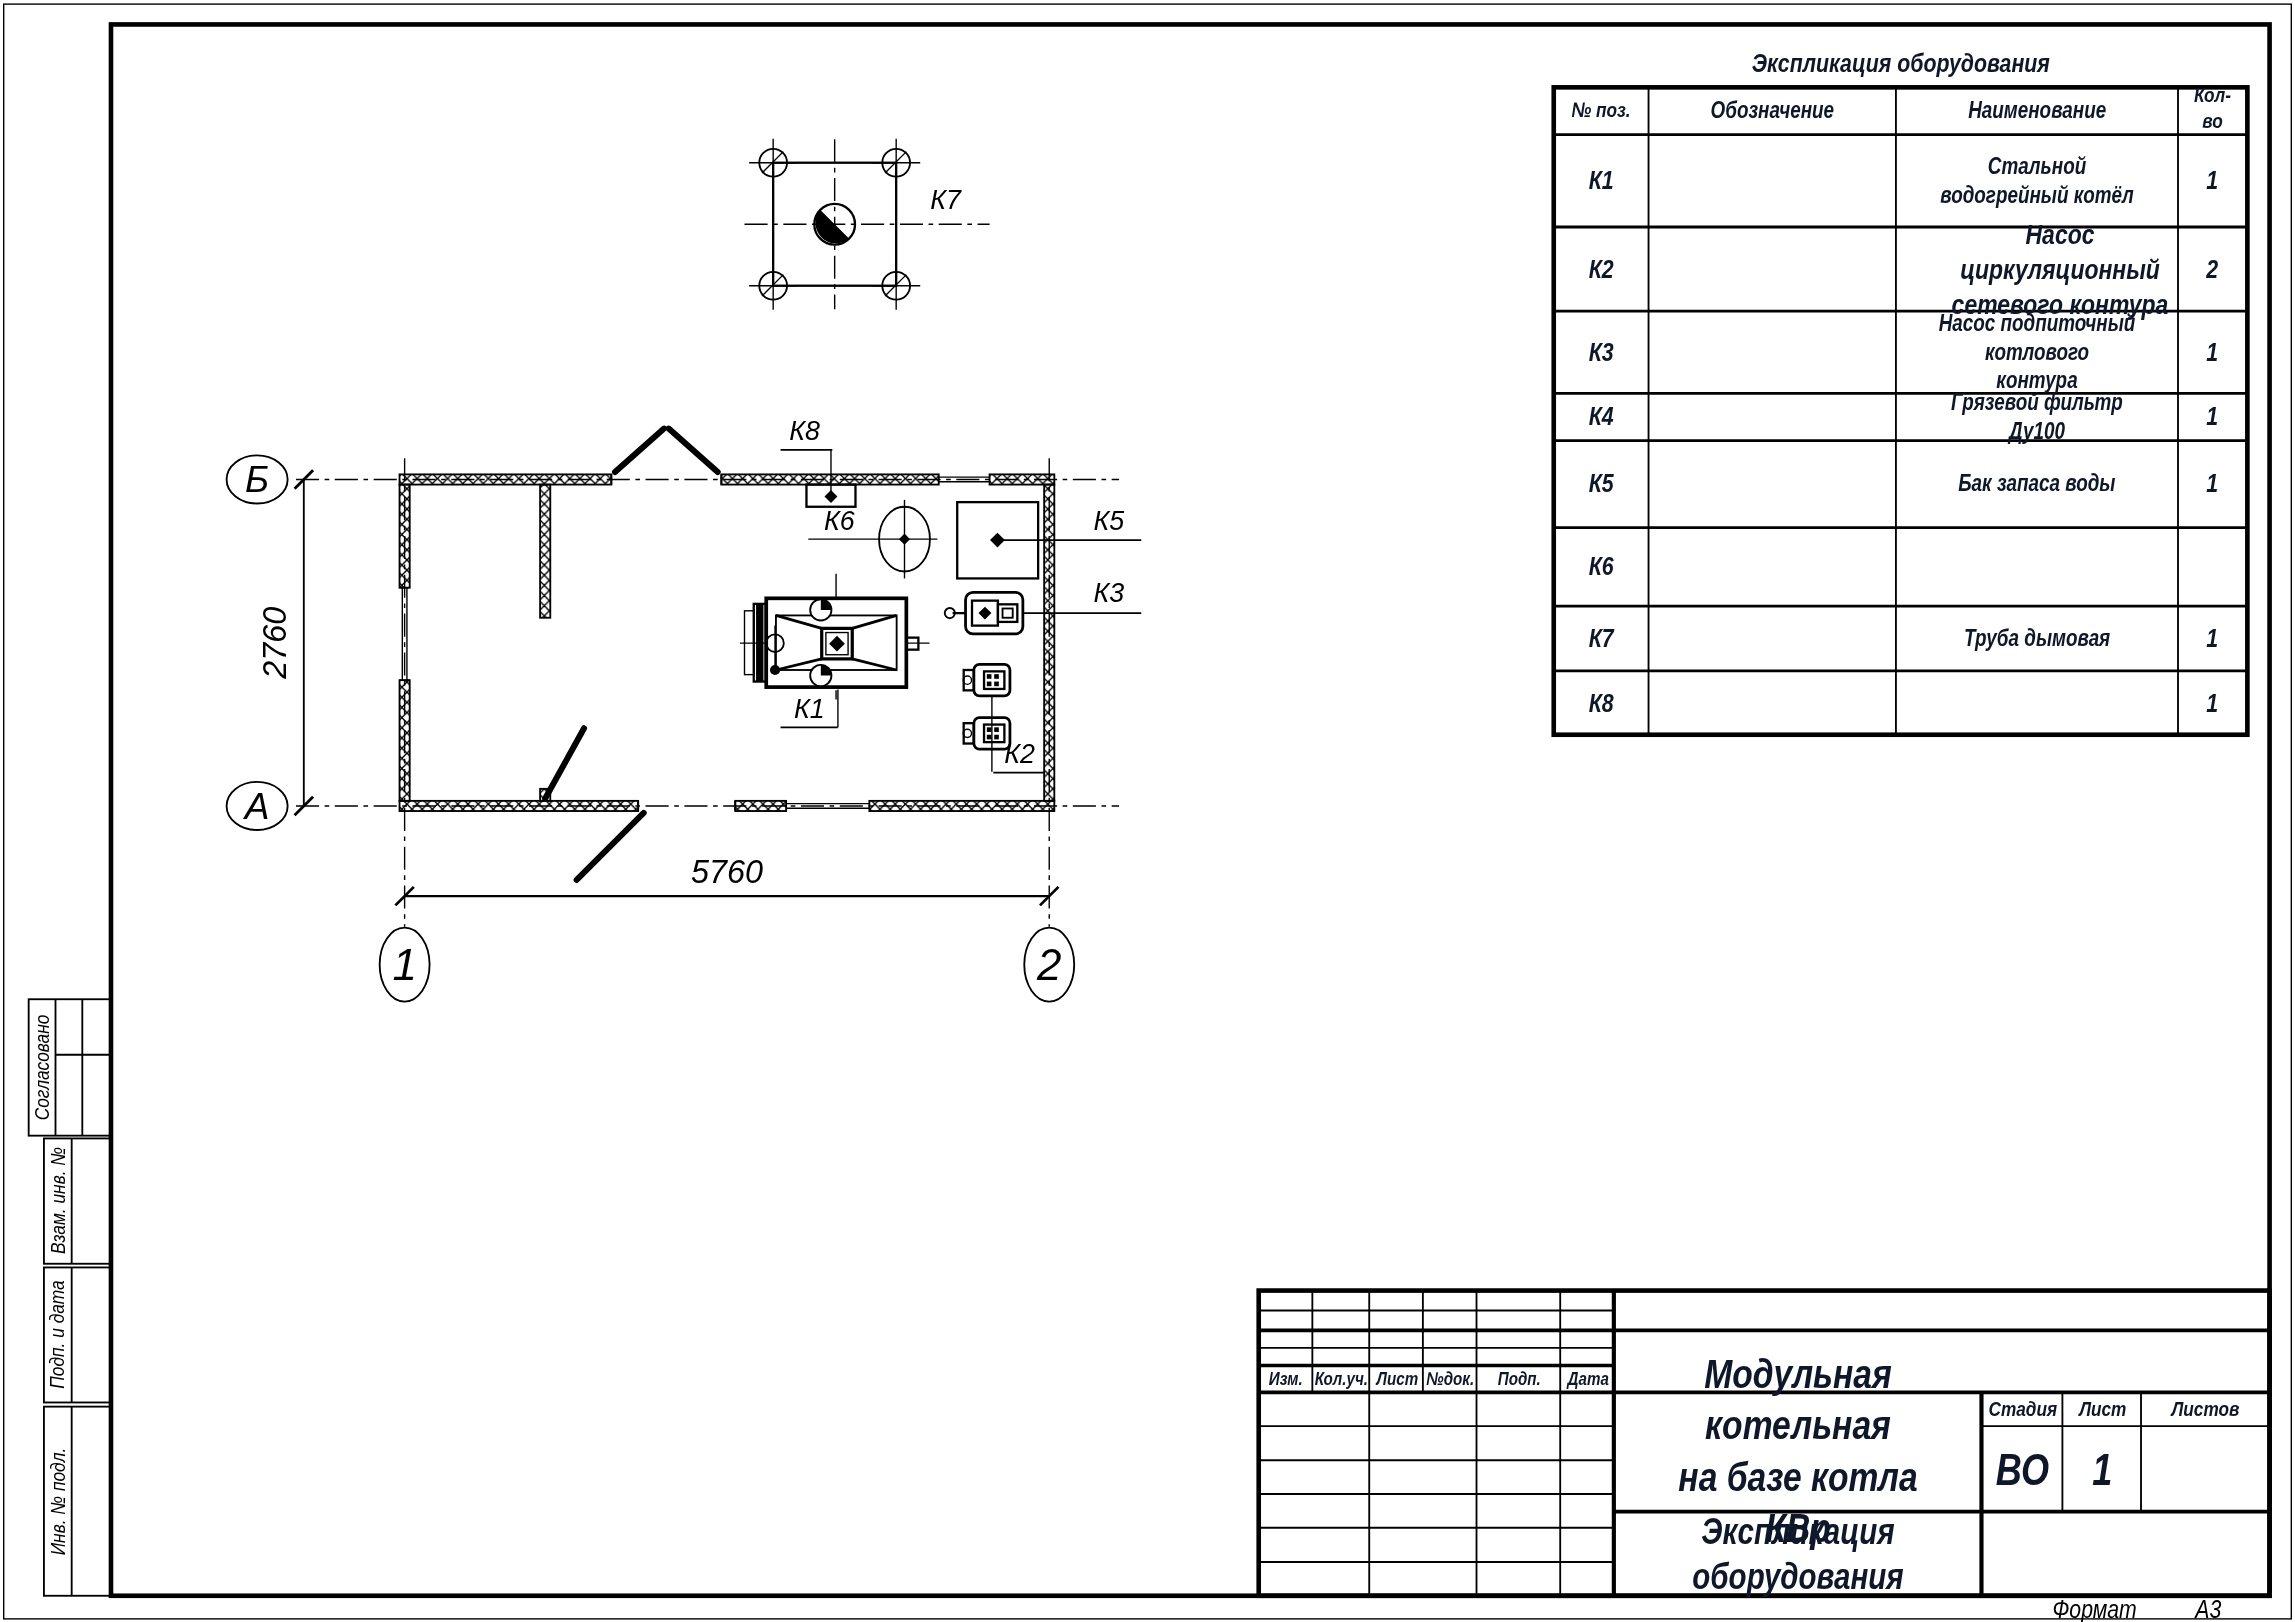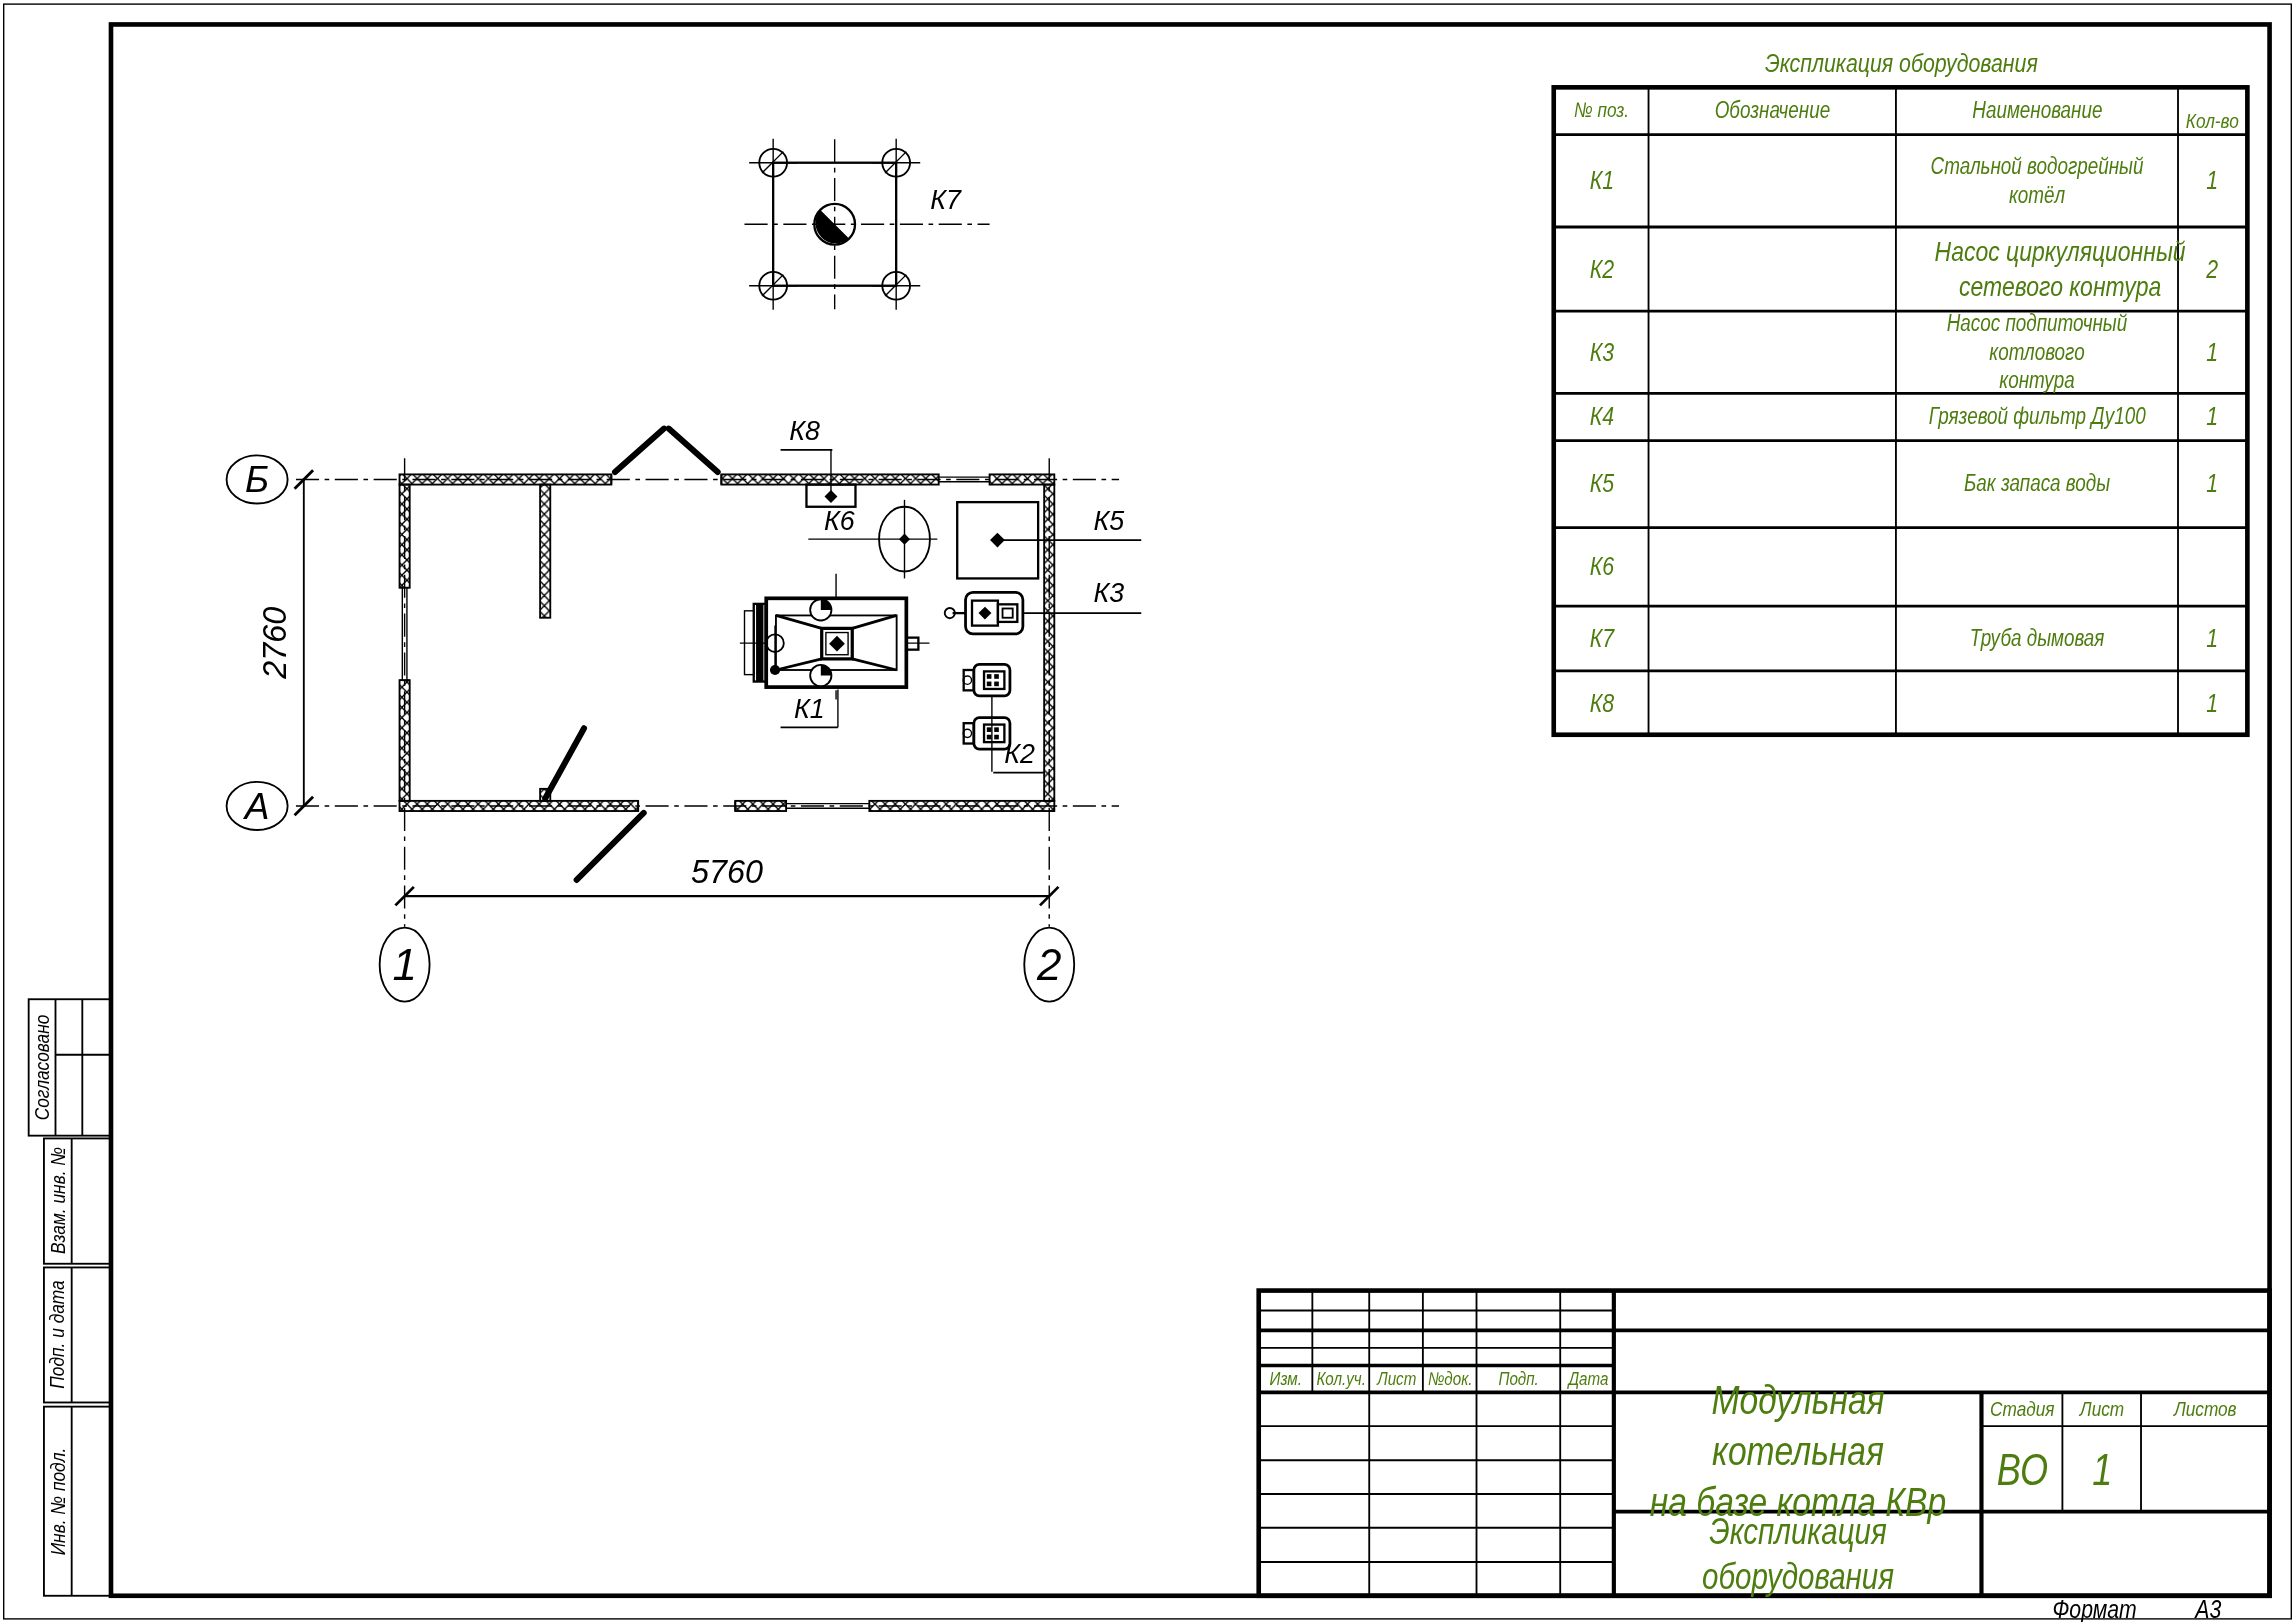--- a/index.html
+++ b/index.html
@@ -1,21 +1,21 @@
 <!DOCTYPE html>
 <html style="font-size:7.4px"><head>
 <meta charset="utf-8">
 <style>
   html,body{margin:0;padding:0;background:#e8e8e8;}
   #sheet{position:relative;width:2295px;height:1623px;background:#ffffff;overflow:hidden;
          font-family:"Liberation Sans",sans-serif;color:#000;}
   #plan-svg{position:absolute;left:0;top:0;}
   svg text{font-family:"Liberation Sans",sans-serif;font-style:italic;fill:#000;}
   .cell{position:absolute;display:flex;align-items:center;justify-content:center;
-        text-align:center;font-style:italic;color:#4d7c0f;line-height:1.25;}
+        text-align:center;font-style:italic;color:#0f172a;line-height:1.25;font-weight:bold;}
   .cell > span{transform:scaleX(0.82);transform-origin:50% 50%;white-space:pre-line;display:block;}
   .vcell{position:absolute;display:flex;align-items:center;justify-content:center;font-style:italic;}
   .vcell > span{transform:rotate(-90deg) scaleX(0.85);white-space:nowrap;display:block;}
   .fmt{position:absolute;display:flex;align-items:center;justify-content:center;gap:49px;font-style:italic;}
   .fmt > span{transform:scaleX(0.85);}
 </style>
 </head>
 <body>
 
 <div id="sheet">

